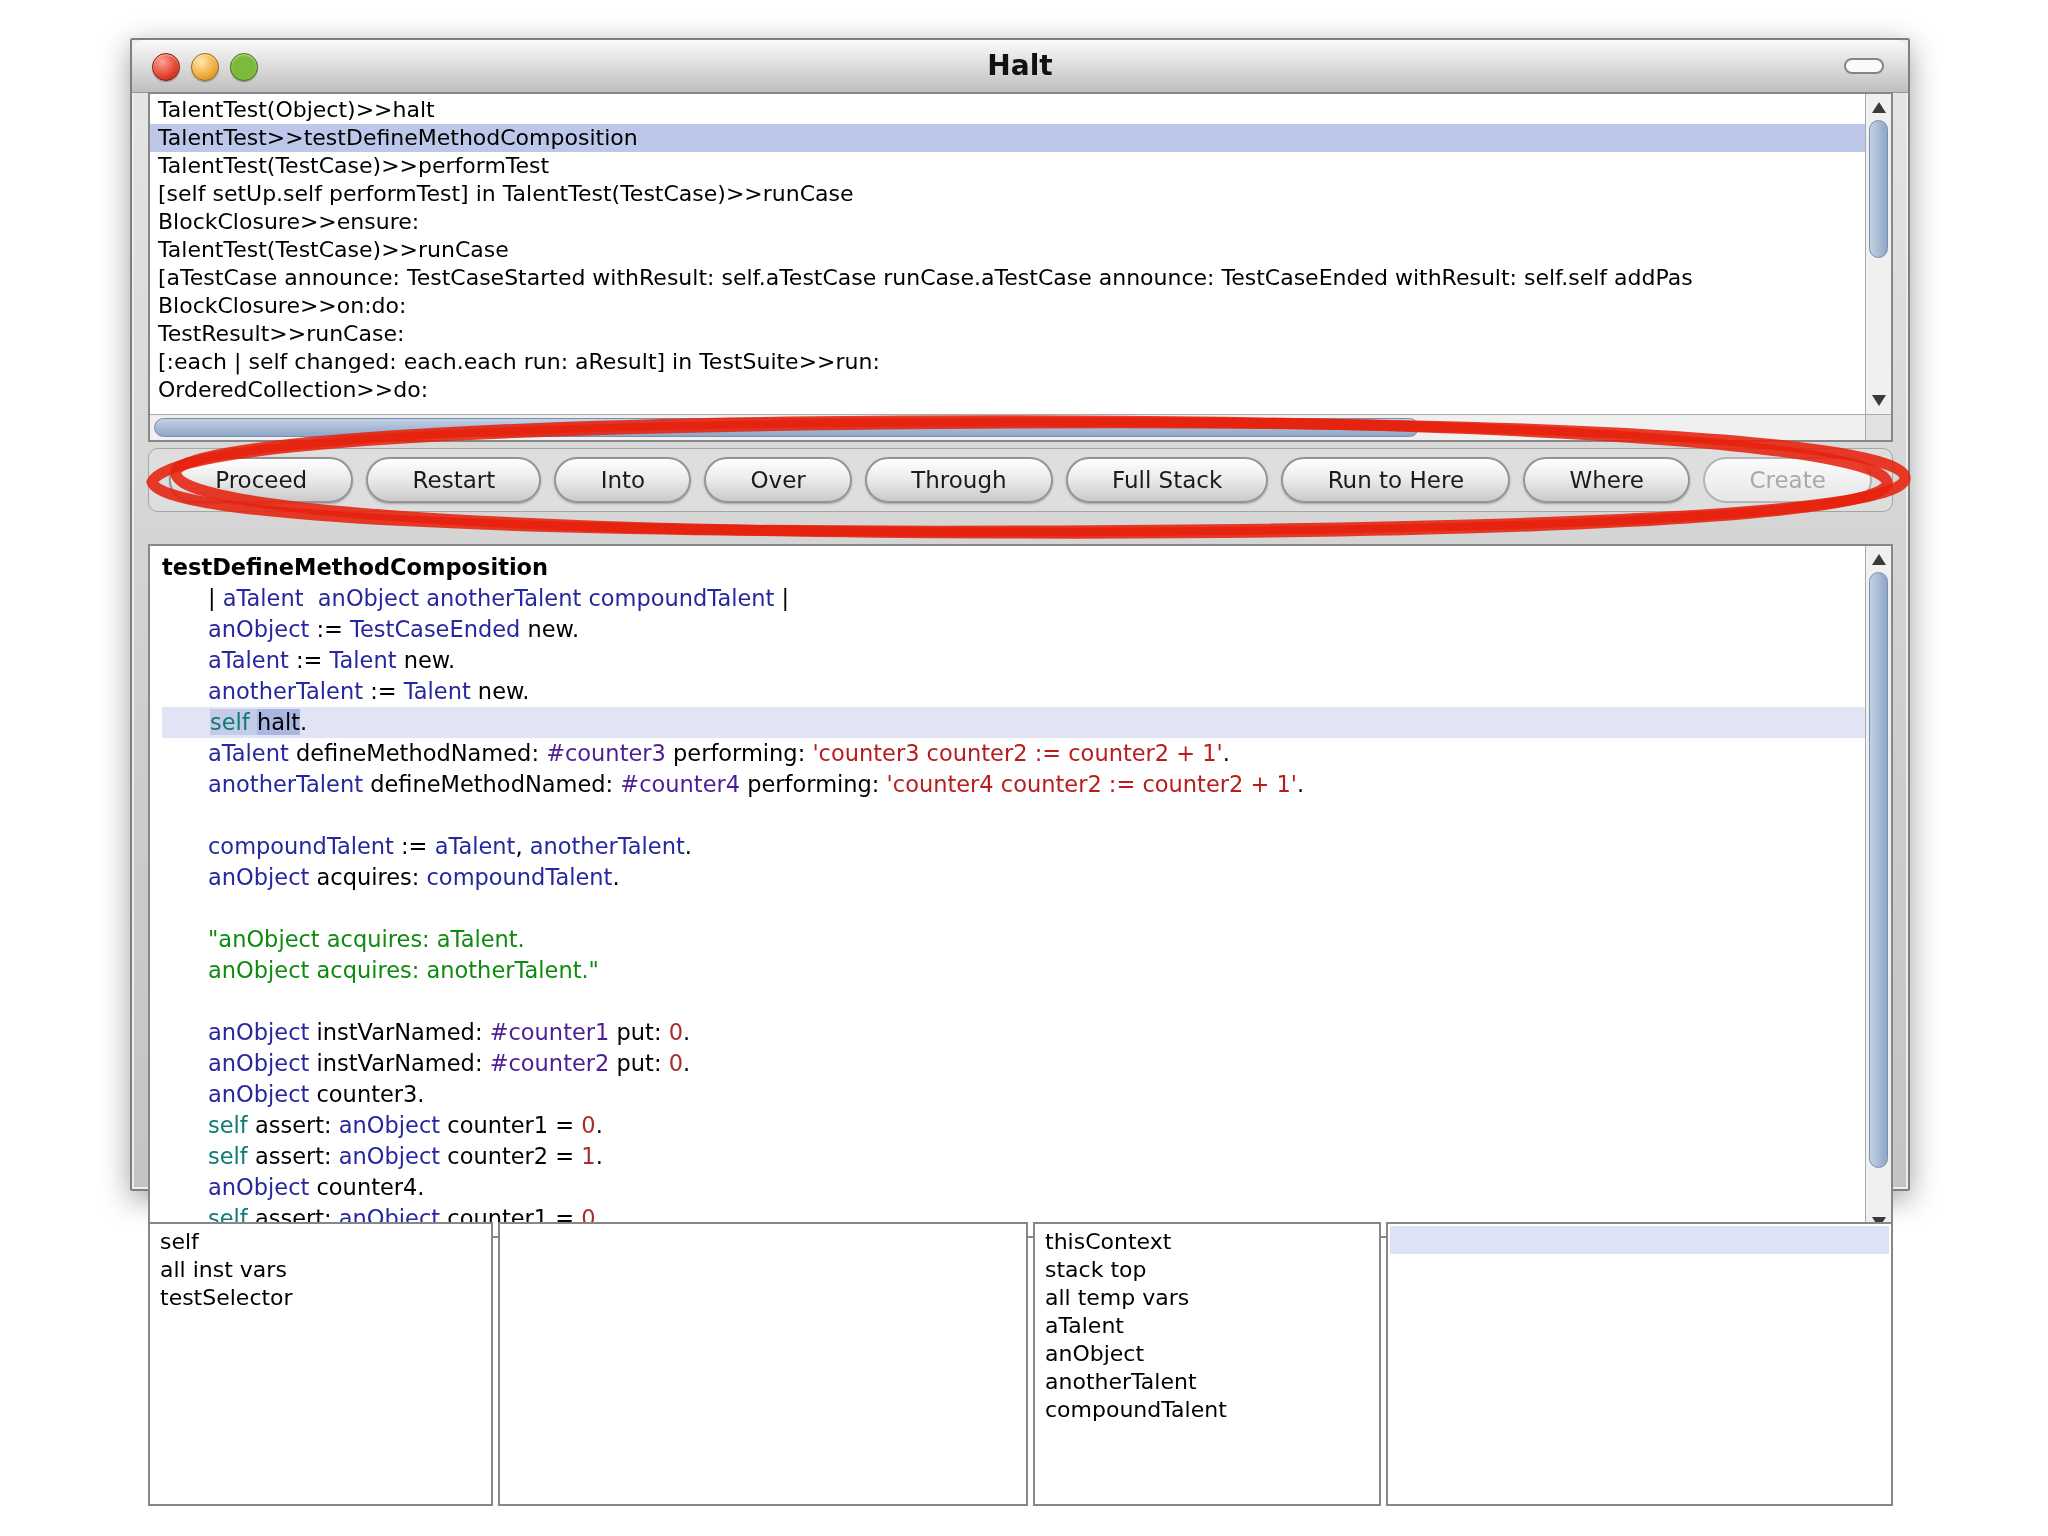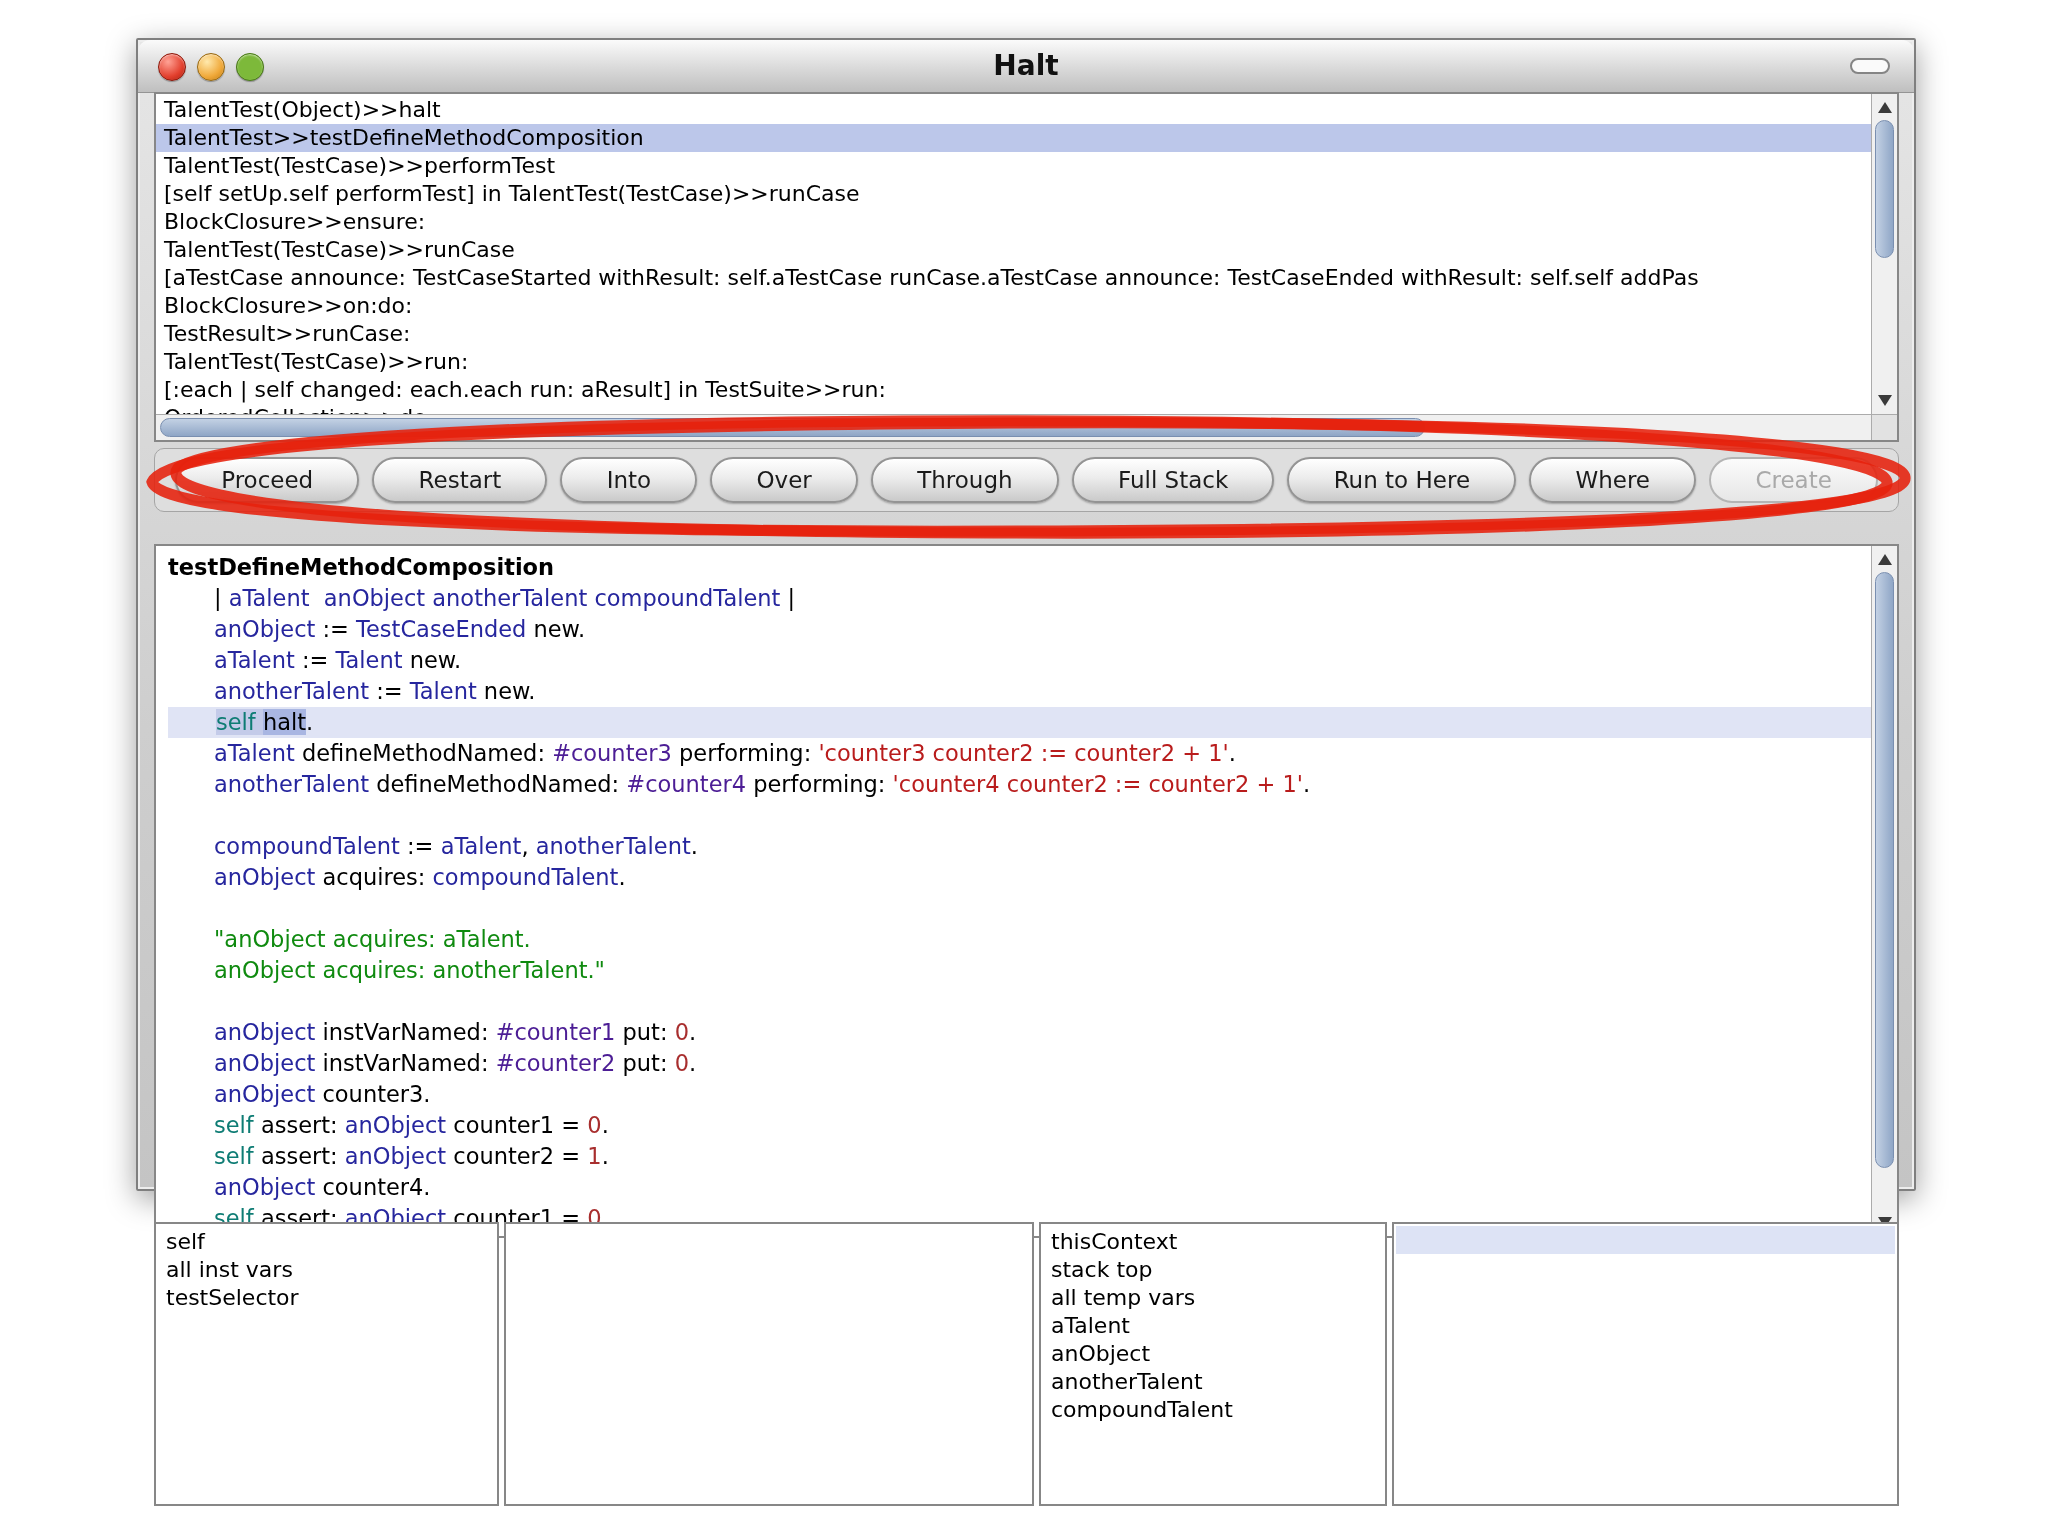--- a/index.html
+++ b/index.html
@@ -3,21 +3,21 @@
 <meta charset="utf-8">
 <style>
   html,body{margin:0;padding:0;}
   body{
     width:2048px;height:1536px;position:relative;overflow:hidden;
     background:#ffffff;
     font-family:"DejaVu Sans","Liberation Sans",sans-serif;
   }
   
   .window{
-    position:absolute;left:136px;top:38px;width:1780px;height:1153px;
+    position:absolute;left:130px;top:38px;width:1780px;height:1153px;
     background:linear-gradient(#e6e6e6,#cecece 60%,#c4c4c4);
     border:2px solid #7f7f7f;border-radius:2px;
     box-shadow:0 8px 30px rgba(0,0,0,.38), inset 0 0 0 2px #ededed;
     box-sizing:border-box;
   }
   .titlebar{
     position:absolute;left:0;top:0;right:0;height:52px;
     background:linear-gradient(#fbfbfb,#dcdcdc 50%,#bfbfbf);
     border-bottom:1px solid #949494;
     border-radius:12px 12px 0 0;
@@ -118,21 +118,20 @@
     <div class="stack-list" id="stack-list">
         <div class="stack-row">TalentTest(Object)&gt;&gt;halt</div>
         <div class="stack-row selected">TalentTest&gt;&gt;testDefineMethodComposition</div>
         <div class="stack-row">TalentTest(TestCase)&gt;&gt;performTest</div>
         <div class="stack-row">[self setUp.self performTest] in TalentTest(TestCase)&gt;&gt;runCase</div>
         <div class="stack-row">BlockClosure&gt;&gt;ensure:</div>
         <div class="stack-row">TalentTest(TestCase)&gt;&gt;runCase</div>
         <div class="stack-row">[aTestCase announce: TestCaseStarted withResult: self.aTestCase runCase.aTestCase announce: TestCaseEnded withResult: self.self addPas</div>
         <div class="stack-row">BlockClosure&gt;&gt;on:do:</div>
         <div class="stack-row">TestResult&gt;&gt;runCase:</div>
-        <div class="stack-row">TalentTest(TestCase)&gt;&gt;run:</div>
         <div class="stack-row">[:each | self changed: each.each run: aResult] in TestSuite&gt;&gt;run:</div>
         <div class="stack-row">OrderedCollection&gt;&gt;do:</div>
       </div>
     <div class="vscroll">
       <div class="arr up"></div>
       <div class="vthumb stack-thumb"></div>
       <div class="arr down"></div>
     </div>
     <div class="hscroll">
       <div class="hthumb"></div>

